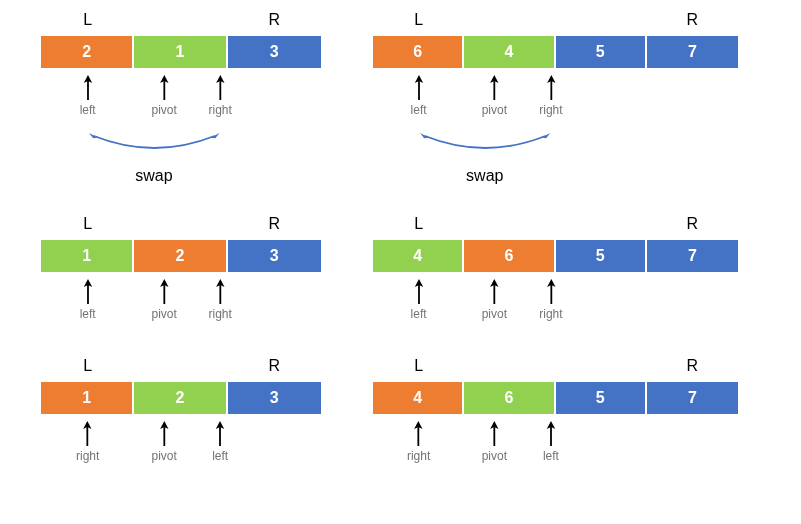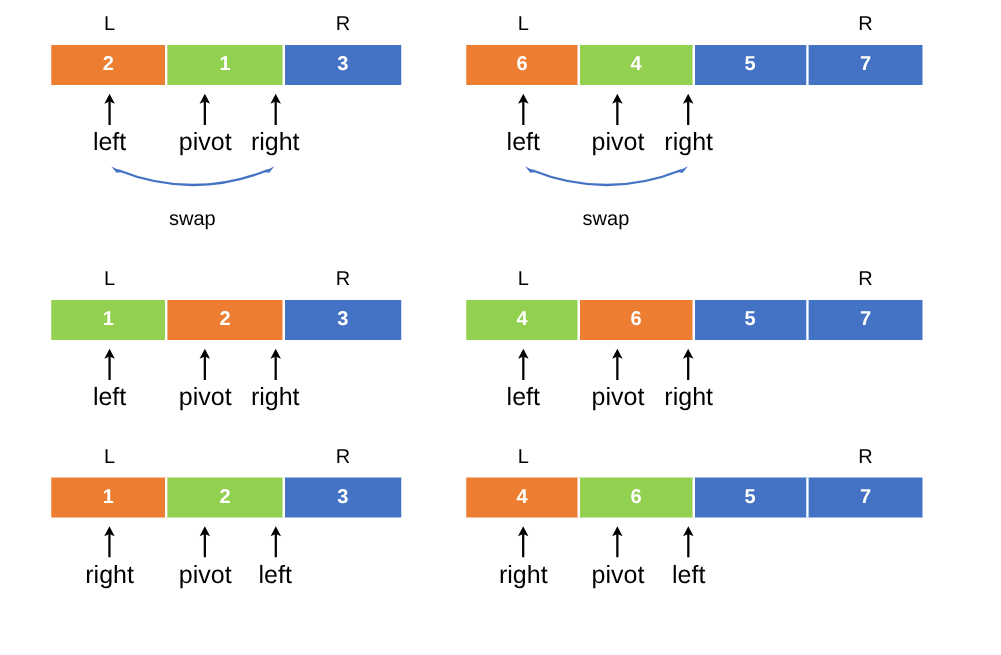--- a/index.html
+++ b/index.html
@@ -72,23 +72,23 @@
     flex-direction: column;
     align-items: center;
     white-space: nowrap;
   }
   .marker .arrow-up {
     display: block;
     width: 14px;
     height: 26px;
   }
   .marker .marker-label {
-    font-size: 20px;
+    font-size: 12px;
     line-height: 1;
-    color: #000000;
+    color: #737373;
     margin-top: 4px;
   }
 
   
   .swap-group {
     position: absolute;
   }
   .swap-group svg {
     display: block;
     overflow: visible;

